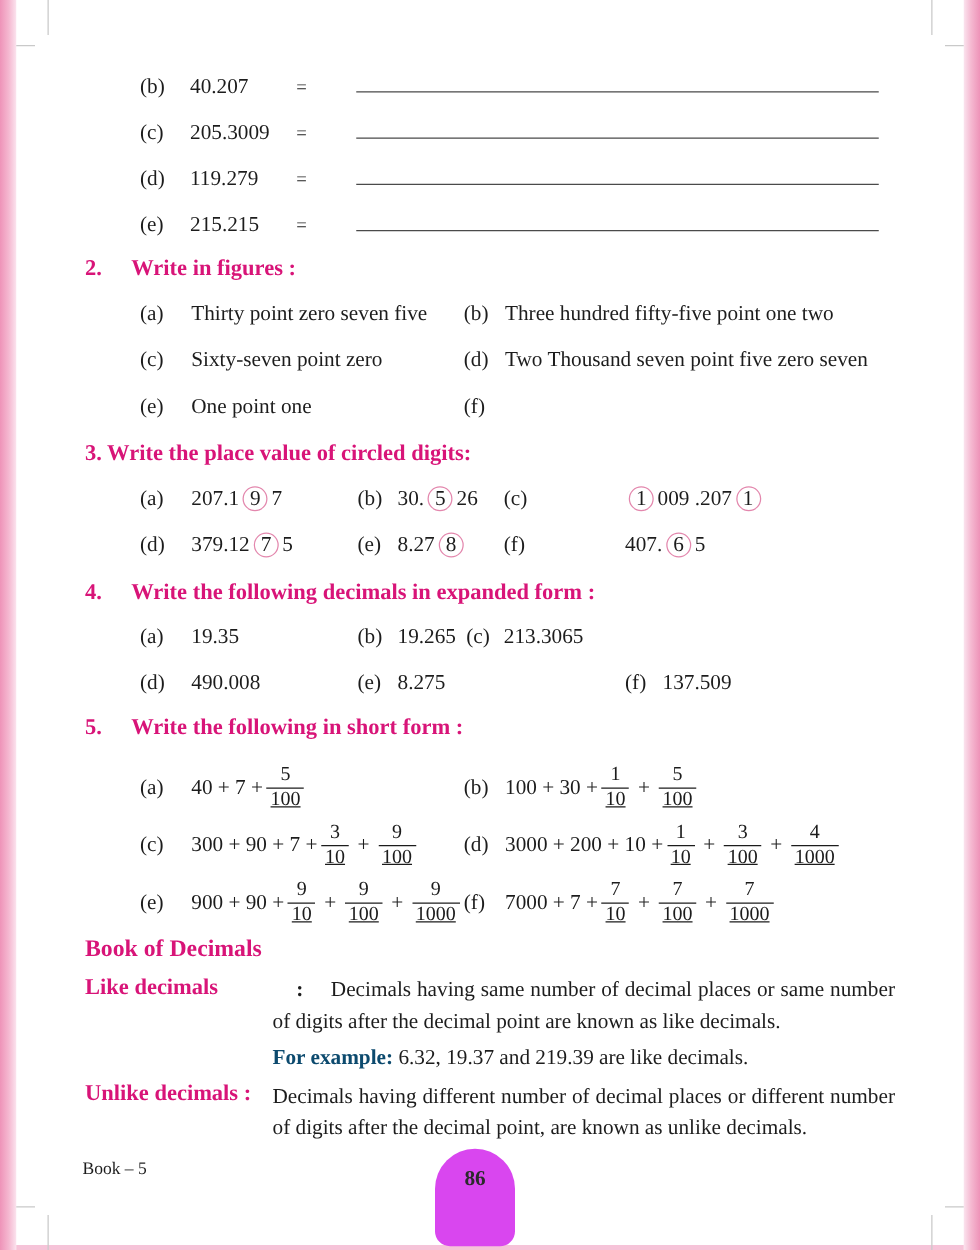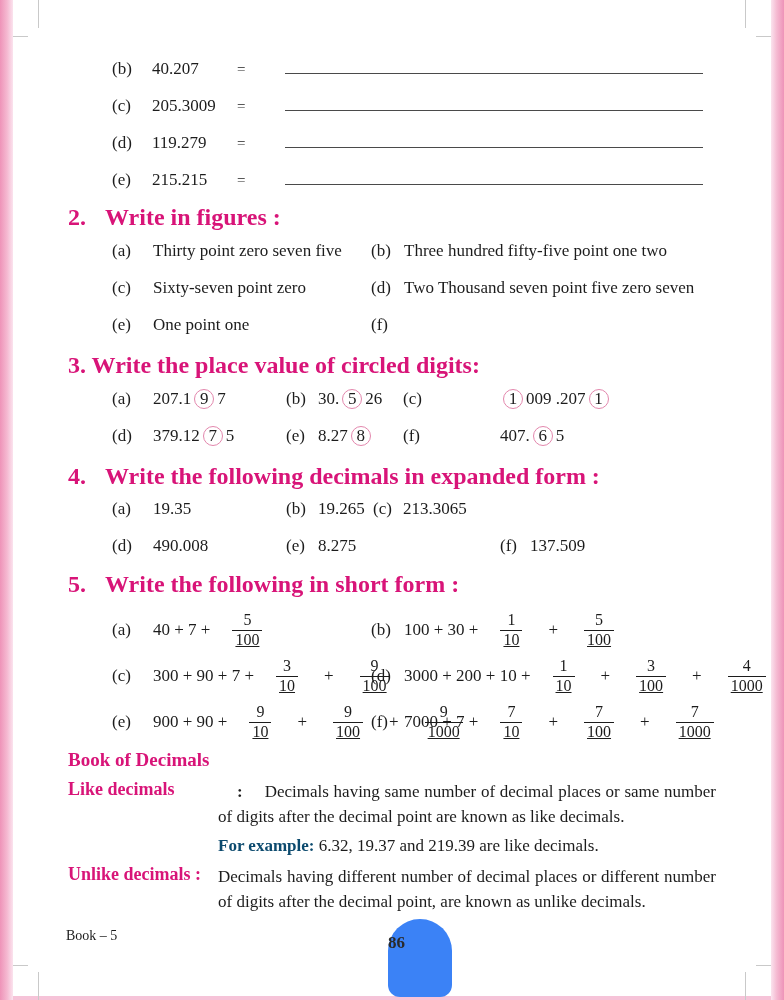--- a/index.html
+++ b/index.html
@@ -14,21 +14,21 @@
   
   .mark{position:absolute;background:#c9c9c9;}
   .content{position:absolute;left:0;top:0;width:784px;padding:0 68px;box-sizing:border-box;}
   
   .fill-section{padding-top:56px;}
   .fill-row{display:grid;grid-template-columns:40px 85px 48px auto;padding-left:44px;
             height:20px;margin-bottom:17px;align-items:baseline;}
   .fill-line{border-bottom:1px solid #4a4a4a;height:17px;margin-right:13px;}
   .fill-eq{font-size:15px;}
   
-  .qhead{margin-top:15px;height:22px;font-weight:bold;font-size:24px;color:#d81478;}
+  .qhead{margin-top:15px;height:22px;font-weight:bold;font-size:18px;color:#d81478;}
   .qhead .qnum{display:inline-block;width:37px;}
   
   .q2-row{display:grid;grid-template-columns:41px 218px 33px auto;padding-left:44px;
           height:20px;margin-bottom:17px;margin-top:0;}
   .q2-list{padding-top:15px;}
   
   .q3-list{padding-top:13px;}
   .q3-row{display:grid;grid-template-columns:41px 133px 32px 85px 97px auto;padding-left:44px;
           height:24px;margin-bottom:13px;align-items:center;}
   .circ{display:inline-block;min-width:14px;height:18px;line-height:18px;text-align:center;
@@ -36,37 +36,37 @@
   
   .q4-list{padding-top:14px;}
   .q4-row1{display:grid;grid-template-columns:41px 133px 32px 55px 30px auto;padding-left:44px;
            height:20px;margin-bottom:17px;}
   .q4-row2{display:grid;grid-template-columns:41px 133px 32px 182px 30px auto;padding-left:44px;
            height:20px;}
   
   .q5-list{padding-top:14px;}
   .q5-row{display:grid;grid-template-columns:41px 218px 33px auto;padding-left:44px;
           height:46px;align-items:center;}
-  .q5-expr{display:flex;align-items:center;flex-wrap:nowrap;white-space:nowrap;gap:19px;}
+  .q5-expr{display:flex;align-items:center;flex-wrap:nowrap;white-space:nowrap;}
   .q5-expr .plus{margin:0 4px;}
   .frac{display:inline-block;text-align:center;font-size:16px;line-height:1.15;margin:0 3px;}
   .frac .num{display:block;padding:0 3px;}
   .frac .den{display:block;border-top:1.5px solid #1c1c1c;padding:0 3px;text-decoration:underline;}
   
   .types-head{margin-top:4px;height:24px;font-weight:bold;font-size:19px;color:#d81478;}
   .def-row{display:grid;grid-template-columns:150px auto;margin-top:6px;font-family:Liberation Serif, serif;}
   .def-term{font-weight:bold;font-size:18px;color:#d81478;}
   .def-text{margin:0;text-align:justify;line-height:25px;}
   .def-colon{display:inline-block;margin-left:19px;margin-right:22px;font-weight:bold;color:#1c1c1c;}
   .def-example{margin:4px 0 0 0;line-height:25px;}
   .ex-label{font-weight:bold;color:#0c4a6e;}
   
   .book-label{position:absolute;left:66px;top:928px;font-size:14px;}
-  .page-tab{position:absolute;left:388px;top:919px;width:64px;height:78px;background:#3b82f6;
-            border-radius:32px 32px 12px 12px;text-align:left;}
+  .page-tab{position:absolute;left:348px;top:919px;width:64px;height:78px;background:#d946ef;
+            border-radius:32px 32px 12px 12px;text-align:center;}
   .page-num{display:inline-block;margin-top:14px;font-weight:bold;font-size:17px;color:#2a2a2a;}
   .item-label{color:#1c1c1c;}
 </style>
 </head>
 <body>
 
 <div class="page">
 
   <div class="edge-left"></div>
   <div class="edge-right"></div>

